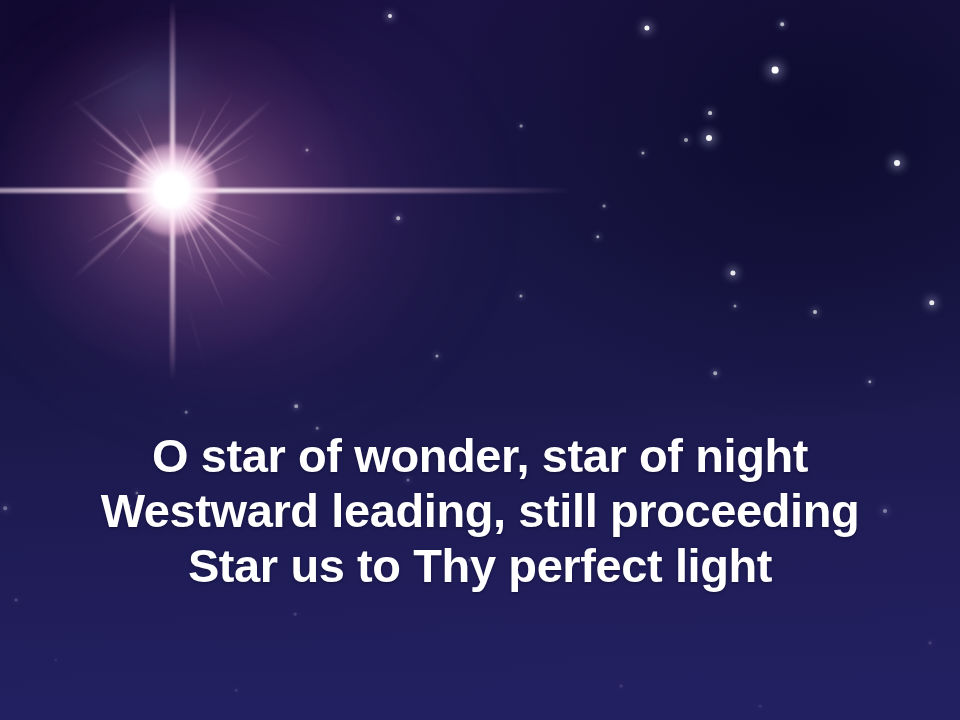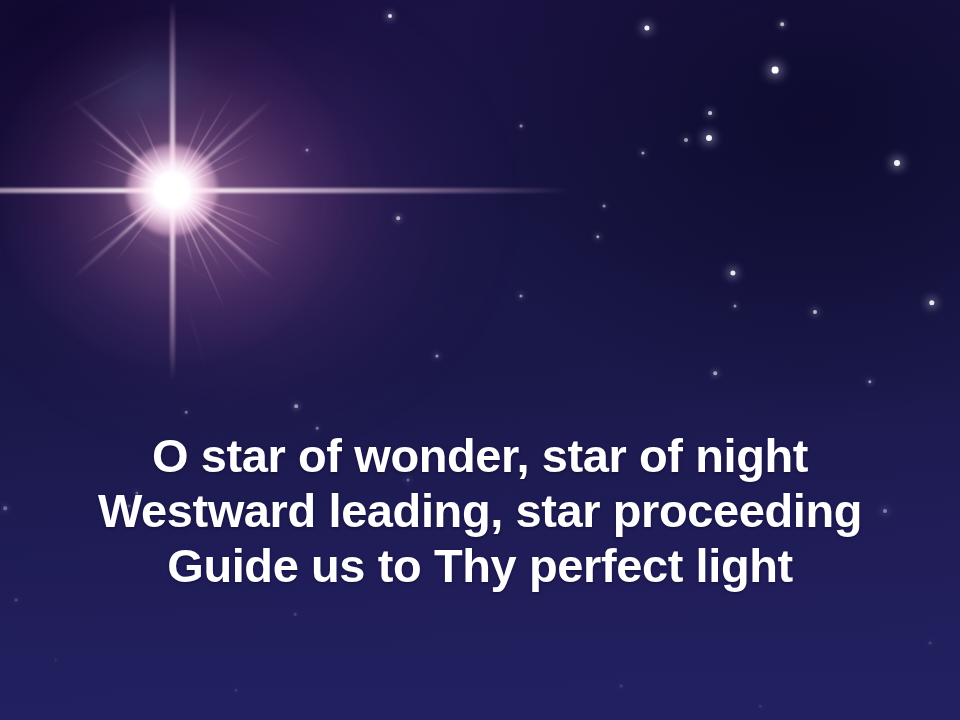--- a/index.html
+++ b/index.html
@@ -264,17 +264,17 @@
     <div class="spike d1"></div>
     <div class="spike d2"></div>
     <div class="glow-core"></div>
     <div class="core-hot"></div>
   </div>
 
   <div class="sky-bottom-lift"></div>
 
   <div class="lyrics">
     <span class="line">O star of wonder, star of night</span>
-    <span class="line">Westward leading, star proceeding</span>
-    <span class="line">Guide us to Thy perfect light</span>
+    <span class="line">Westward leading, still proceeding</span>
+    <span class="line">Star us to Thy perfect light</span>
   </div>
 
 </div>
 
 </body></html>

